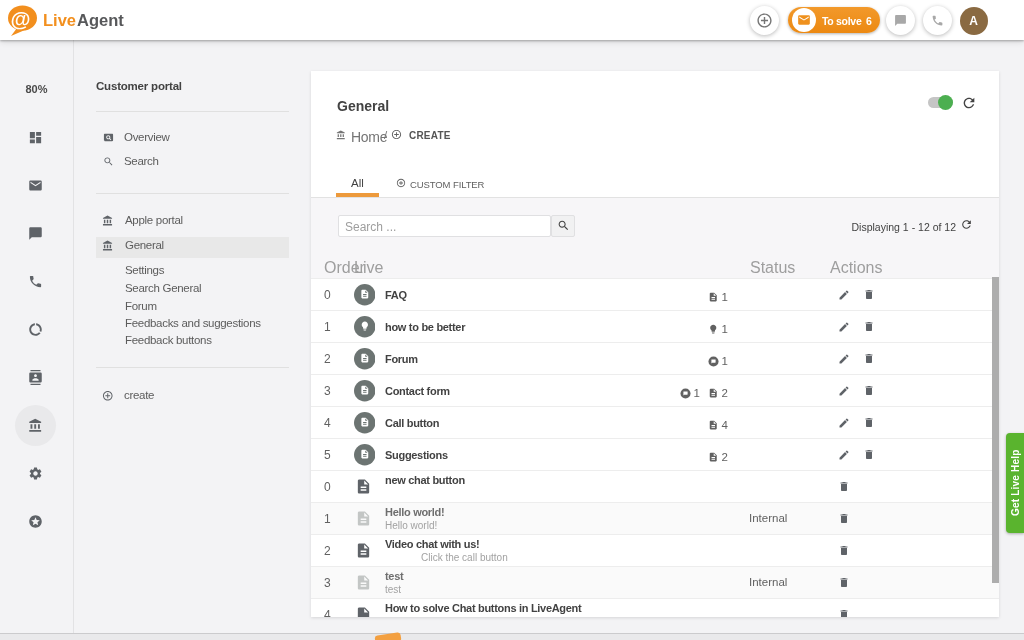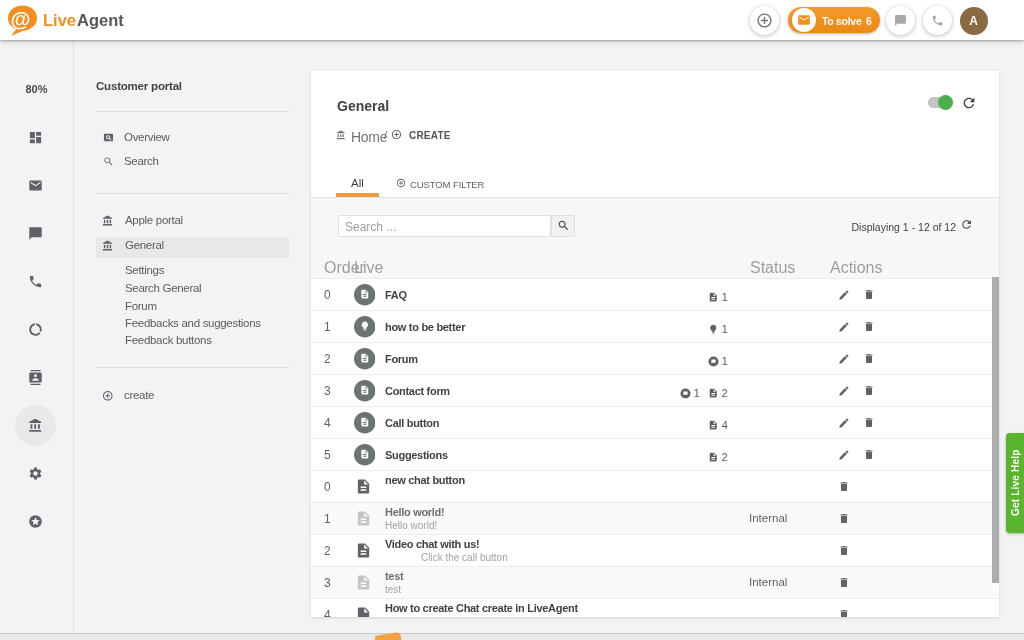--- a/index.html
+++ b/index.html
@@ -405,21 +405,21 @@
           </svg>
         </div>
   </div>
       <div class="abs row" style="top:527px;">
     <div class="abs ordernum" style="left:13px;top:9px;">4</div>
     <div class="abs" style="left:44px;top:5px;">
           <svg width="17" height="21" viewBox="0 0 24 24">
             <path d="M6 2c-1.1 0-1.99.9-1.99 2L4 20c0 1.1.89 2 1.99 2H18c1.1 0 2-.9 2-2V8l-6-6H6zm7 7V3.5L18.5 9H13z" fill="#5f6368"></path>
           </svg>
         </div>
-    <div class="abs rtitle" style="left:74px;top:3px;">How to create Chat create in LiveAgent</div>
+    <div class="abs rtitle" style="left:74px;top:3px;">How to solve Chat buttons in LiveAgent</div>
 
     <div class="abs" style="left:527px;top:9px;">
           <svg width="12" height="13" viewBox="0 0 24 24" fill="#5f6368">
             <path d="M6 19c0 1.1.9 2 2 2h8c1.1 0 2-.9 2-2V7H6v12zM19 4h-3.5l-1-1h-5l-1 1H5v2h14V4z"></path>
           </svg>
         </div>
   </div>
     </div>
 
   <div class="abs" style="left:681px;top:206px;width:7px;height:306px;background:#adadad;"></div>

